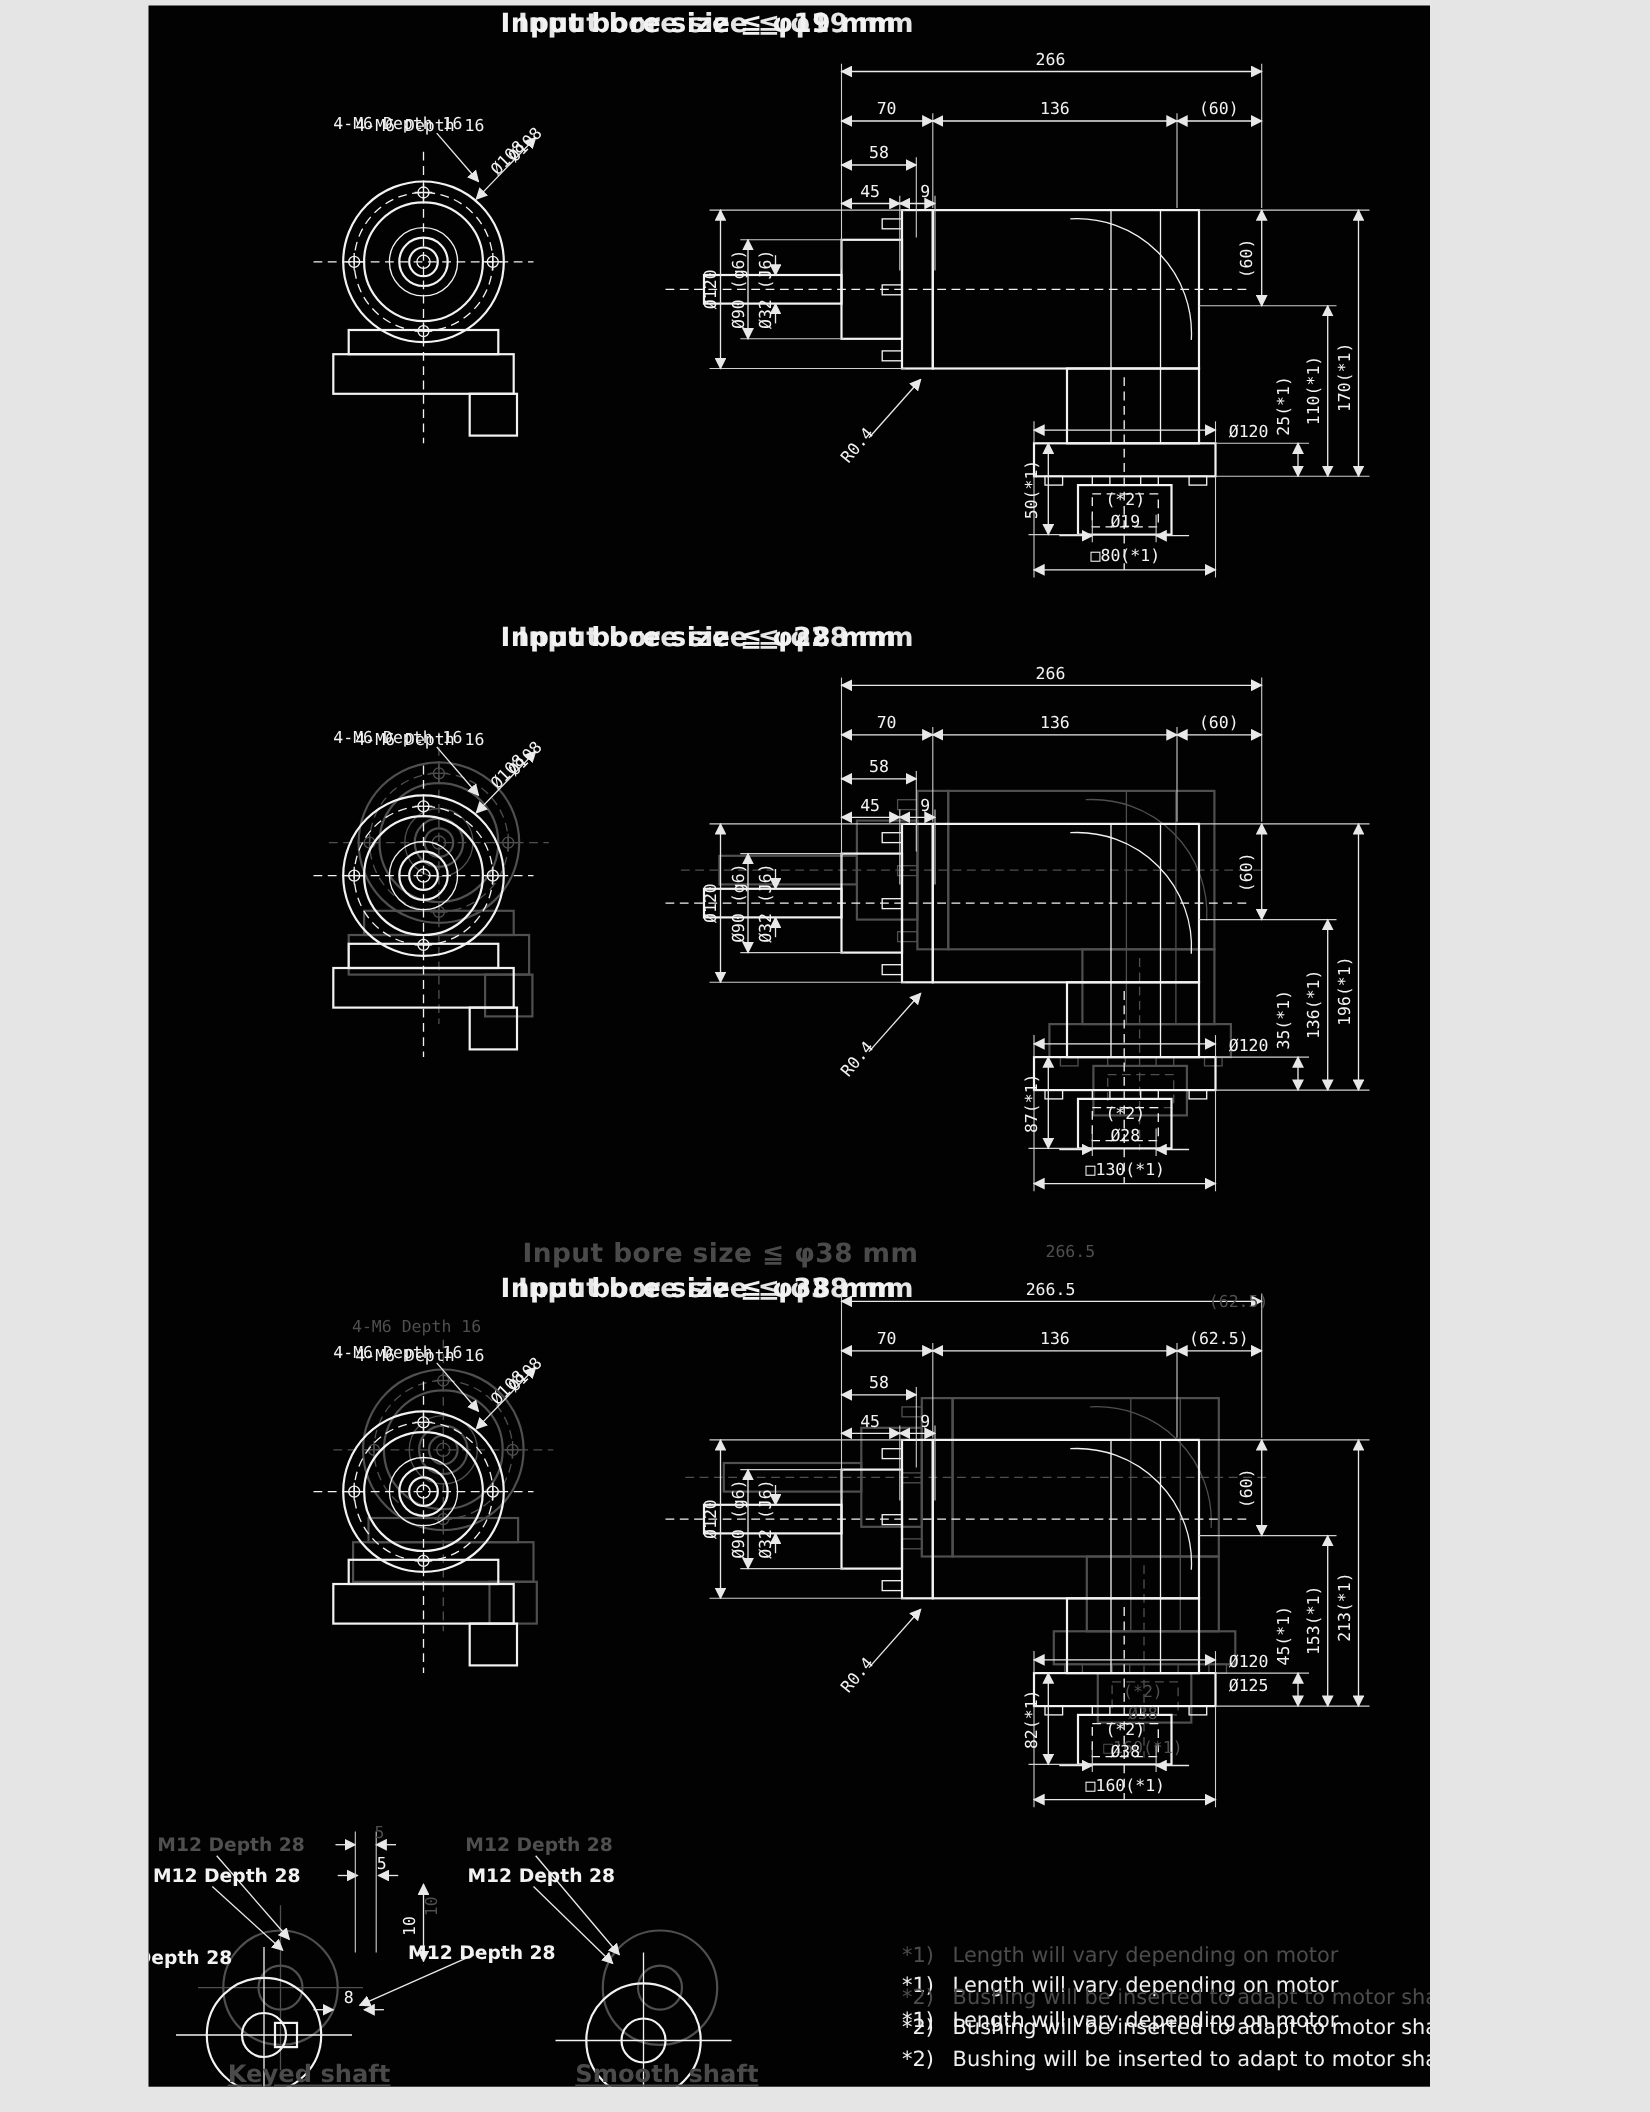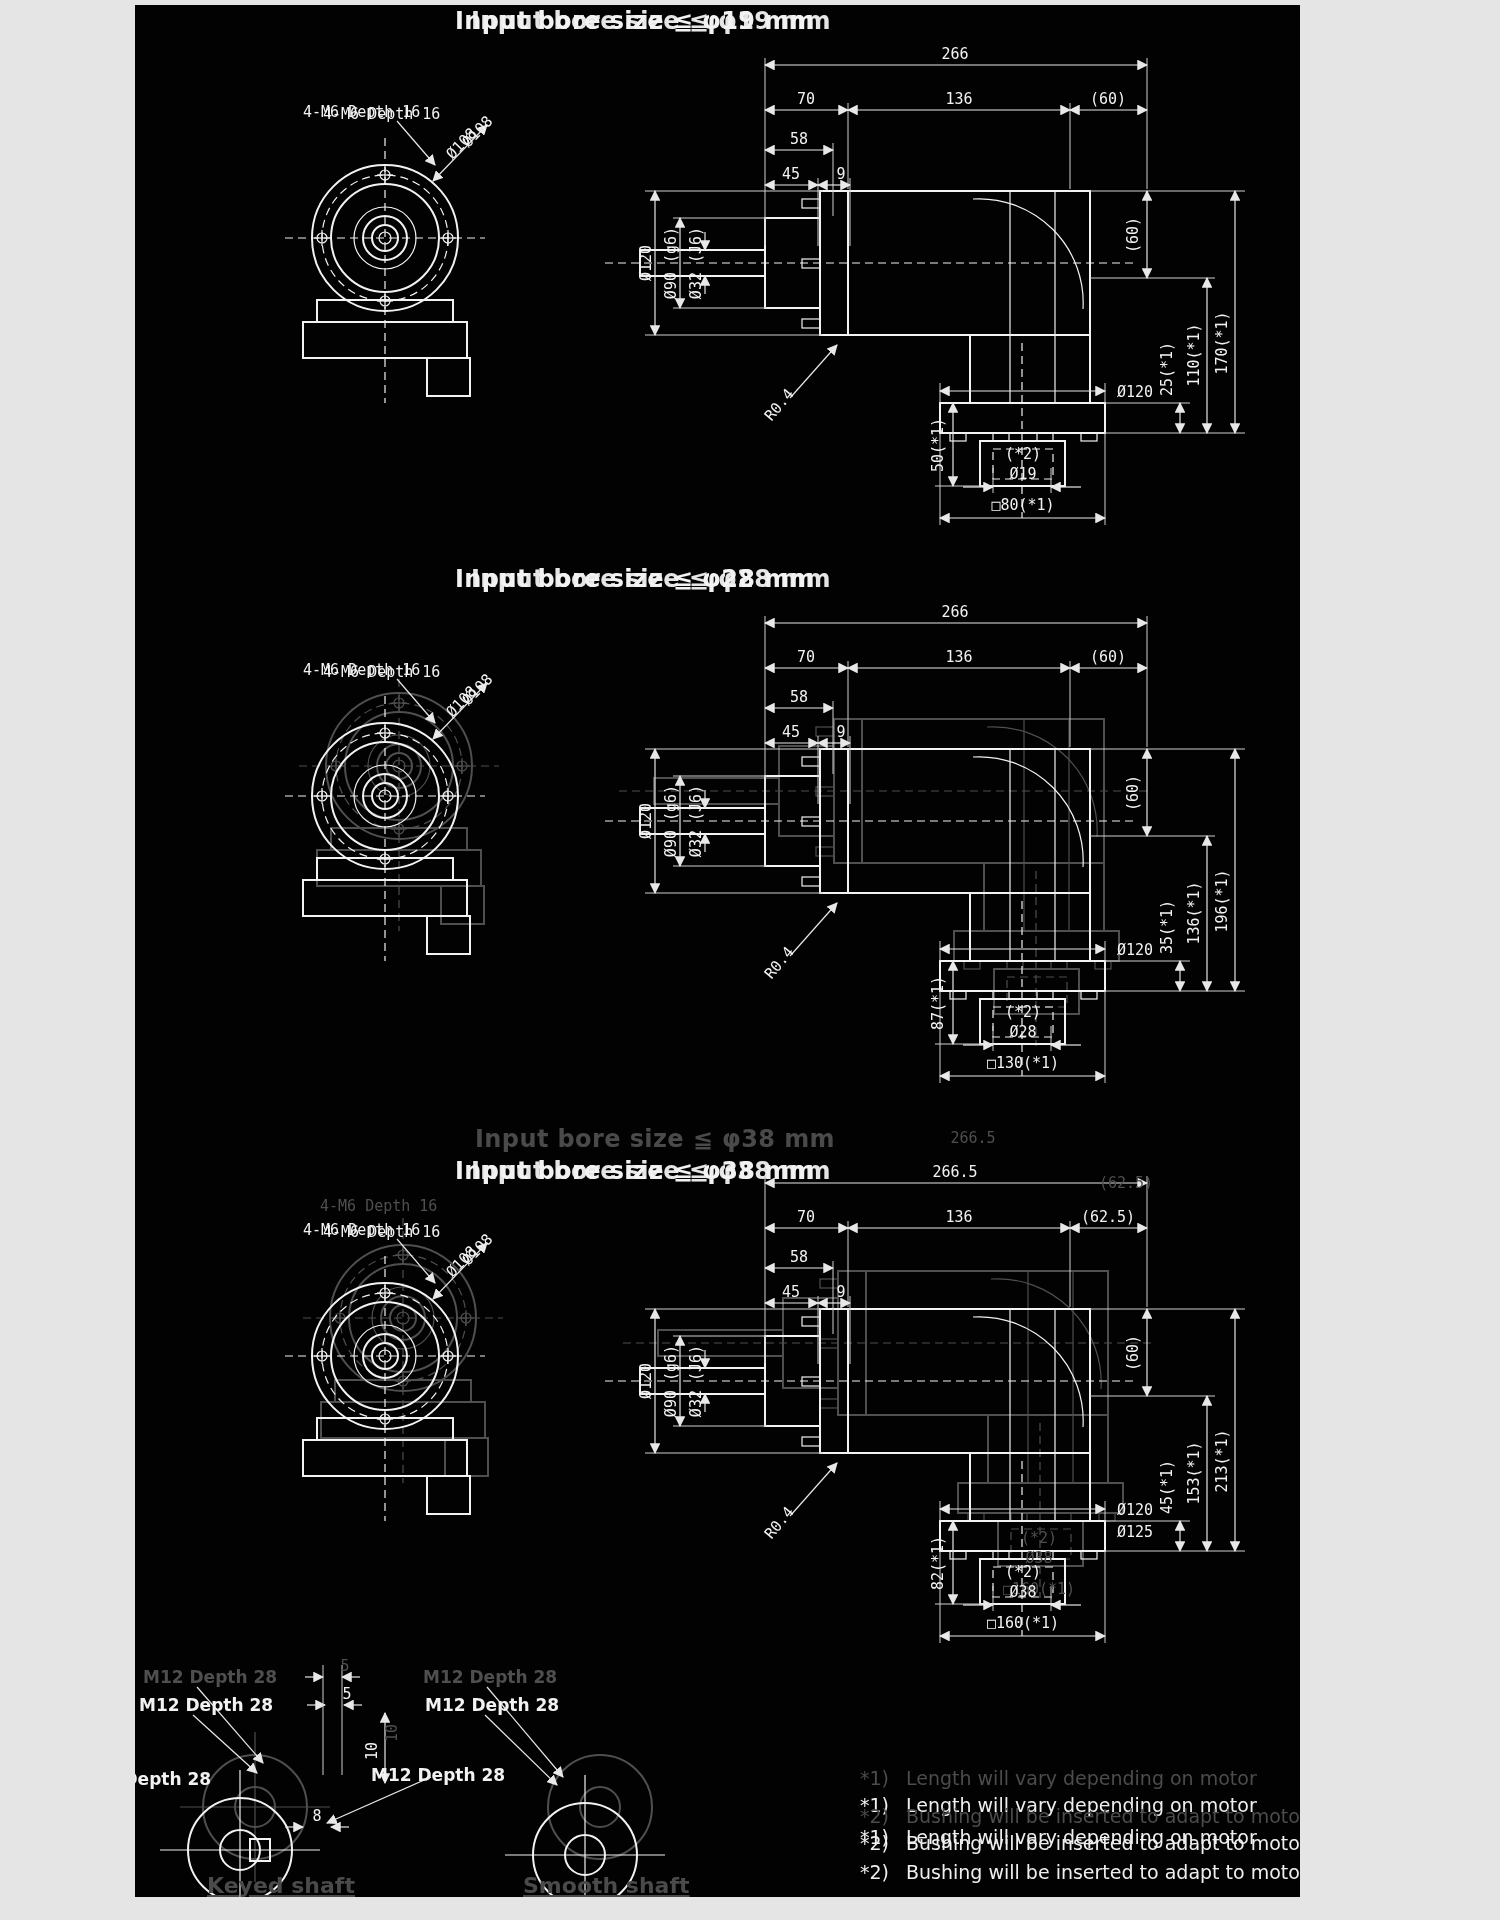--- a/index.html
+++ b/index.html
@@ -3,21 +3,21 @@
 <meta charset="utf-8">
 <style>
   html,body{margin:0;padding:0;background:#ffffff;}
   #page{position:relative;width:1500px;height:1920px;background:#e5e5e5;overflow:hidden;
         font-family:"DejaVu Sans",sans-serif;}
   #canvas{position:absolute;left:135px;top:5px;width:1165px;height:1892px;background:#020202;overflow:hidden;}
   #art{position:absolute;left:0;top:0;}
   .t{position:absolute;color:#f2f2f2;font:700 24px "DejaVu Sans",sans-serif;letter-spacing:.4px;white-space:nowrap;}
   .t.gray{color:#4a4a4a;}
   .t.dup{opacity:.95;}
-  .fn{position:absolute;left:725px;white-space:nowrap;color:#efefef;font:400 19px "DejaVu Sans",sans-serif;}
+  .fn{position:absolute;left:685px;white-space:nowrap;color:#efefef;font:400 19px "DejaVu Sans",sans-serif;}
   .fn.g{color:#4c4c4c;}
   .fn .ref{display:inline-block;width:46px;}
   
   .ink{color:#f2f2f2;}
   .gh{color:#4f4f4f;}
   .o2{stroke:currentColor;stroke-width:2;fill:none;}
   .o1{stroke:currentColor;stroke-width:1.2;fill:none;}
   .dsh{stroke-dasharray:8 5;}
   .dt{stroke:#e8e8e8;stroke-width:1.2;fill:none;}
   .xt{stroke:#cfcfcf;stroke-width:1;fill:none;}

